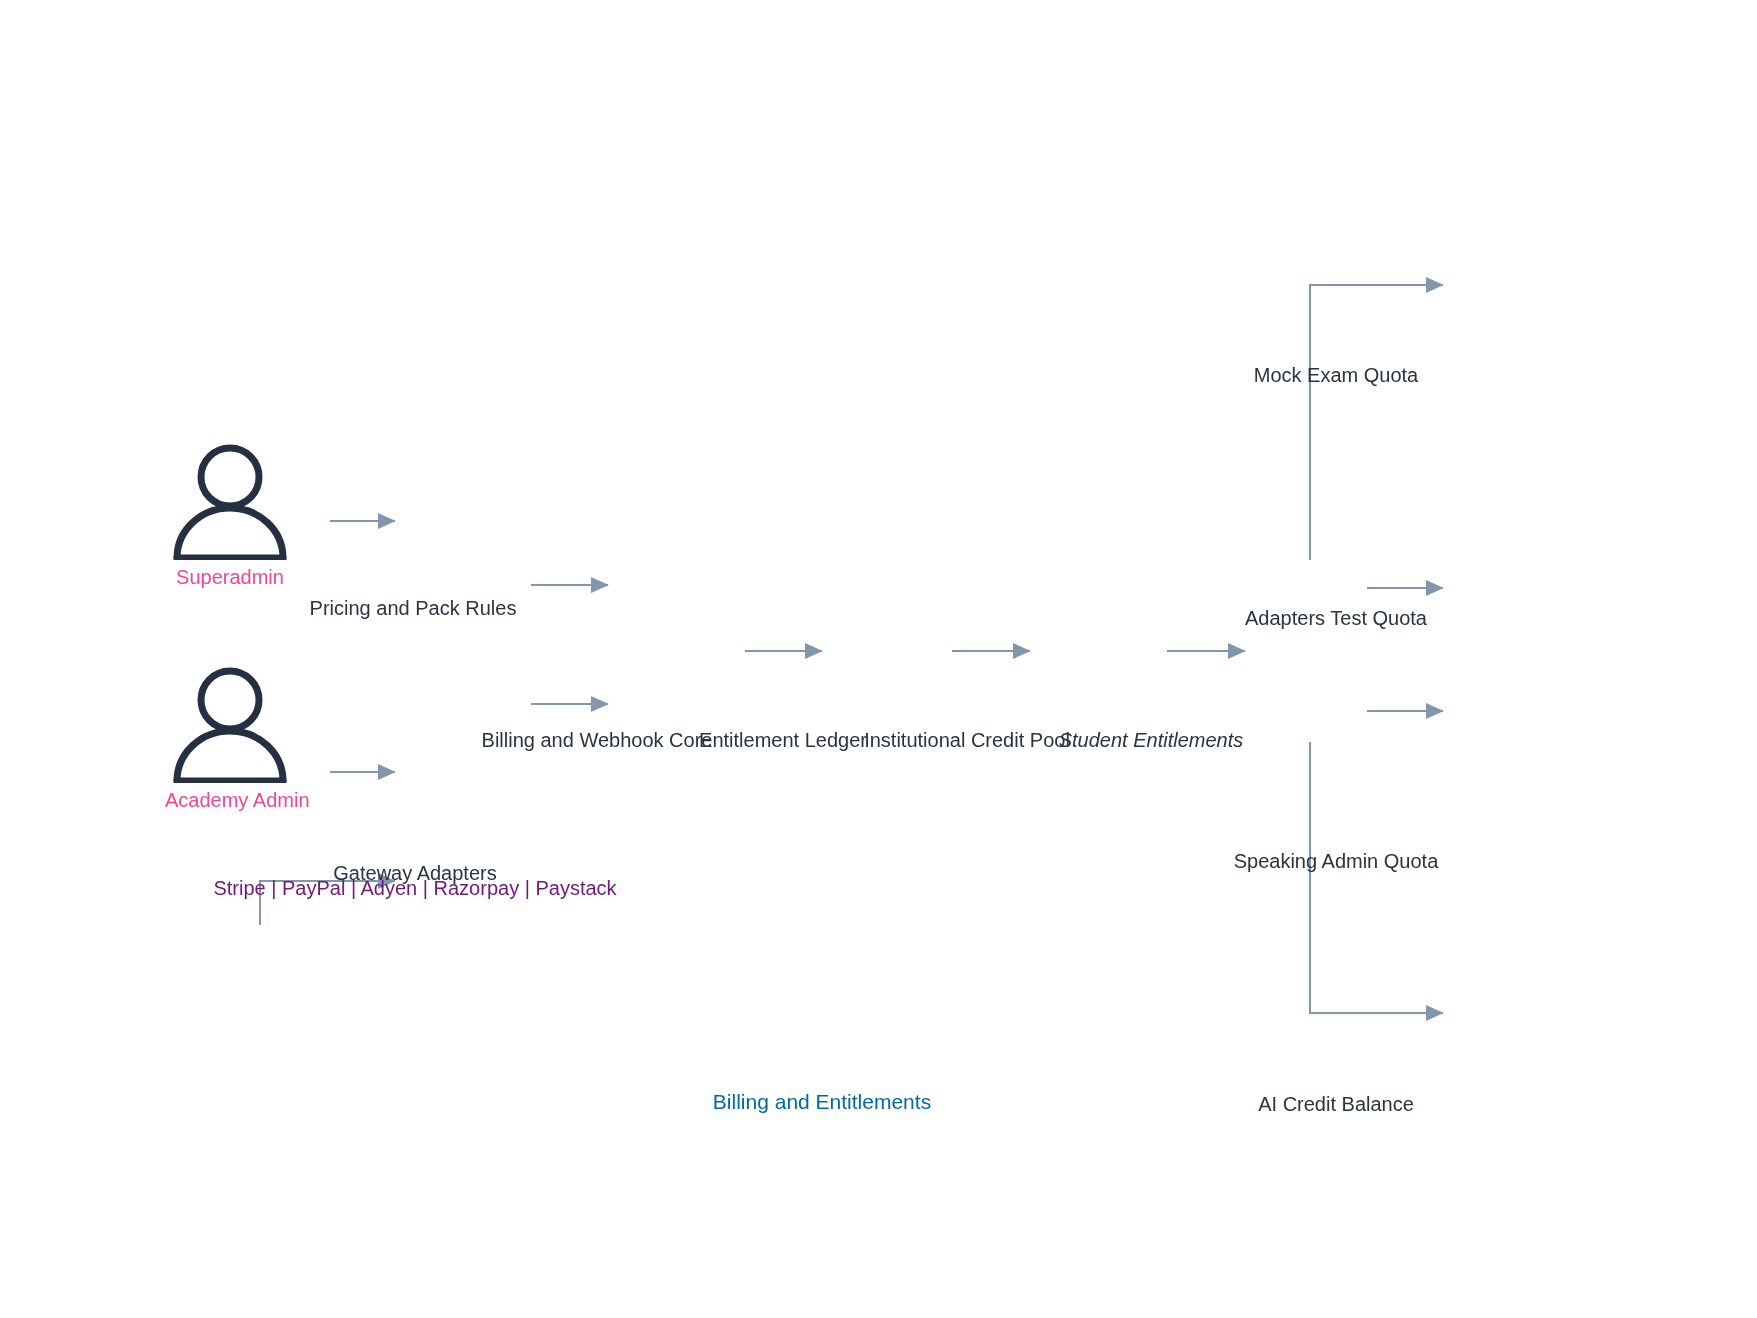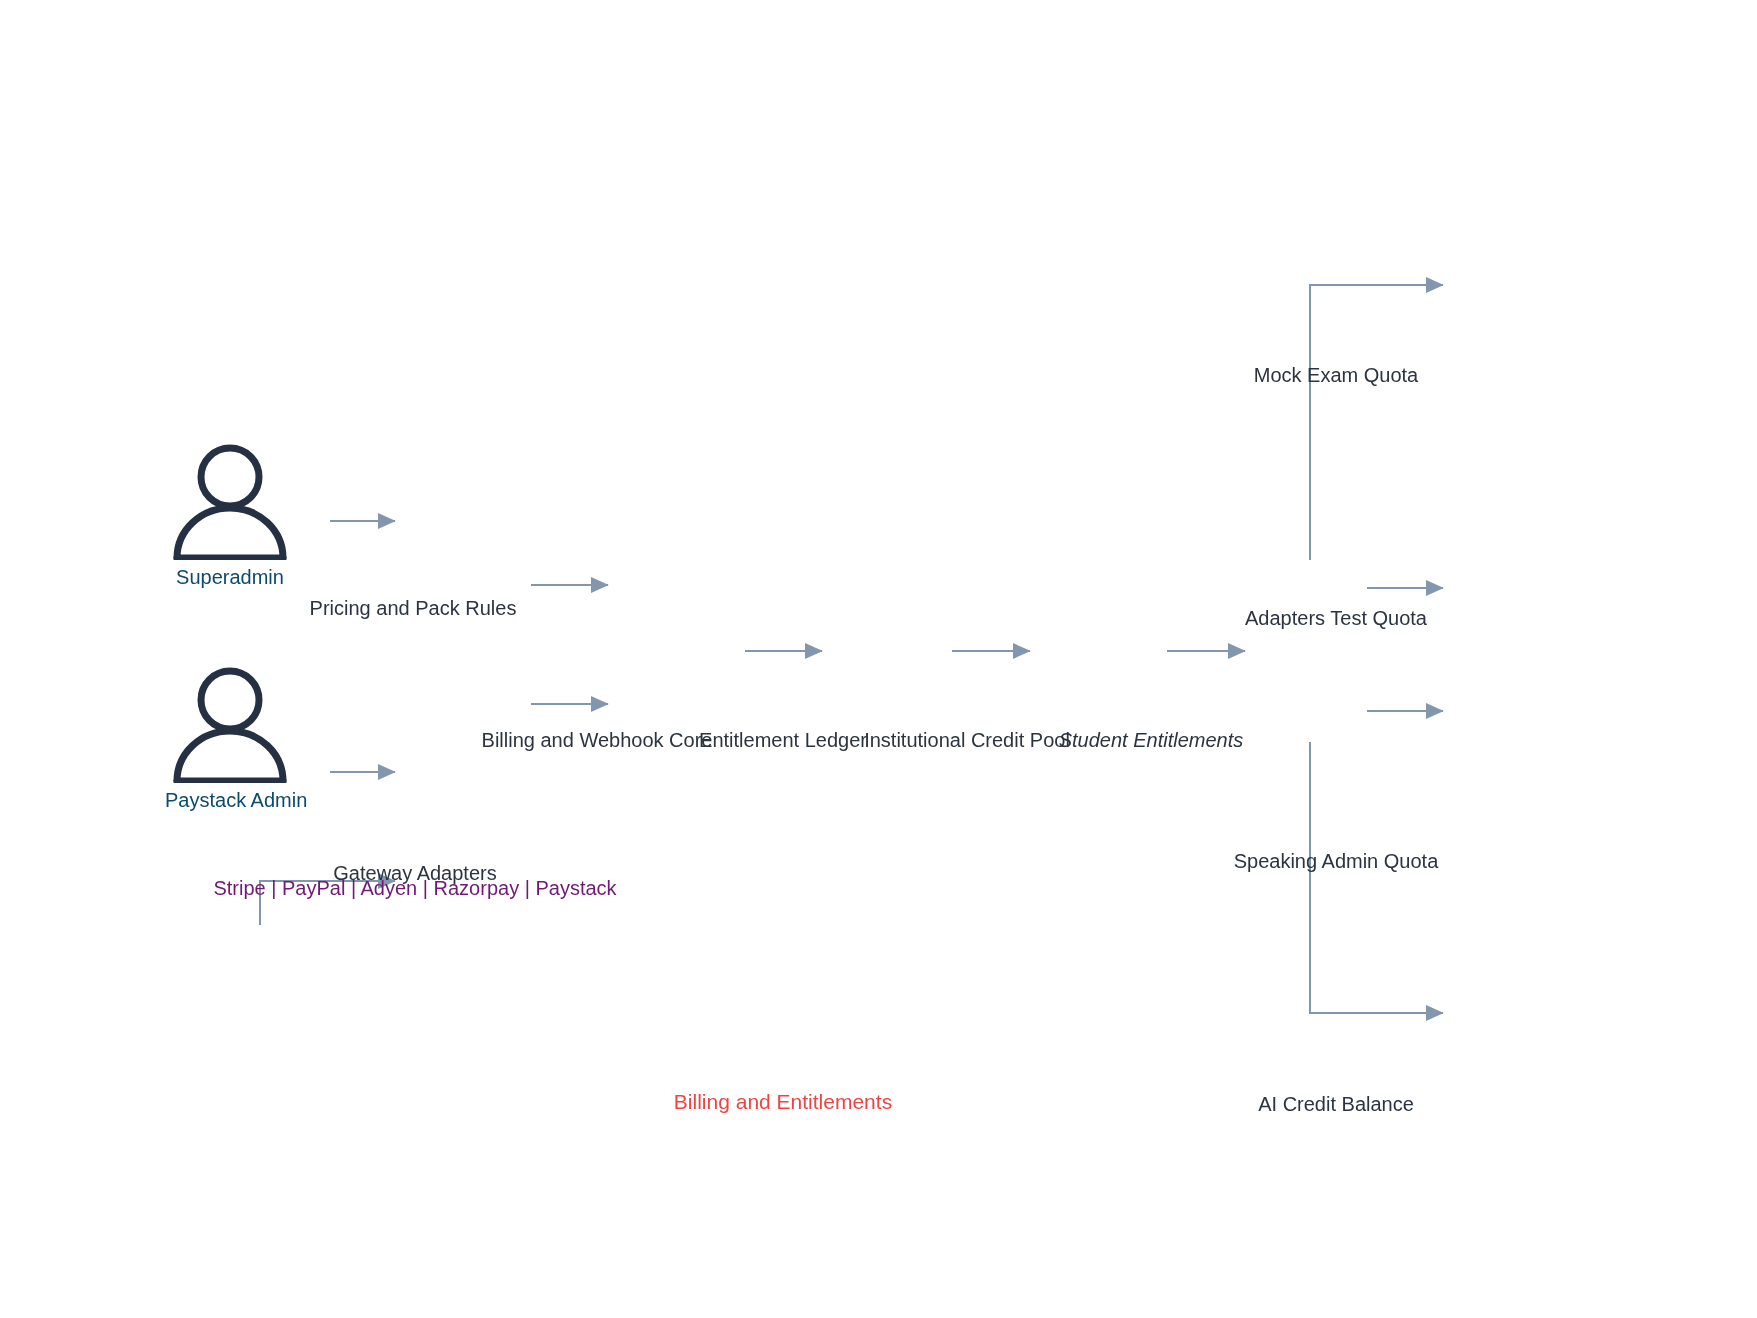--- a/index.html
+++ b/index.html
@@ -41,36 +41,37 @@
     width: 130px;
   }
   .actor-icon {
     display: block;
     margin: 0 auto;
   }
   .actor-label {
     display: block;
     text-align: center;
     font-size: 20px;
-    color: #0c4a6e;
+    color: #ec4899;
     margin-top: 6px;
     white-space: nowrap;
   }
   .sub-label {
     display: block;
     text-align: center;
     font-size: 20px;
     color: #701a75;
     white-space: nowrap;
   }
   .diagram-title {
     position: absolute;
     font-size: 21px;
-    color: #ef4444;
+    color: #0369a1;
     white-space: nowrap;
+    margin-left: 39px;
   }
 </style>
 </head>
 <body>
 
 <div id="stage">
 
   <svg id="edges" viewBox="0 0 1757 1318" xmlns="http://www.w3.org/2000/svg">
     <defs>
       <marker id="arrowhead" markerWidth="9" markerHeight="8" refX="8.6" refY="4" orient="auto" markerUnits="strokeWidth">
@@ -101,21 +102,21 @@
     </svg>
     <span class="actor-label">Superadmin</span>
   </div>
 
   <div class="actor" style="left:165px; top:663px;">
     <svg class="actor-icon" width="130" height="120" viewBox="0 0 130 120" xmlns="http://www.w3.org/2000/svg">
       <circle cx="65" cy="37" r="29" fill="none" stroke="#253043" stroke-width="7"></circle>
       <path d="M12 118 A53 50 0 0 1 118 118" fill="none" stroke="#253043" stroke-width="7" stroke-linecap="round"></path>
       <line x1="12" y1="118" x2="118" y2="118" stroke="#253043" stroke-width="7" stroke-linecap="round"></line>
     </svg>
-    <span class="actor-label">Paystack Admin</span>
+    <span class="actor-label">Academy Admin</span>
   </div>
 
 
   <div class="node" style="left:413px; top:604px; transform:translate(-50%,-50%);">
     <span class="node-label">Pricing and Pack Rules</span>
   </div>
 
   <div class="node" style="left:415px; top:869px; transform:translate(-50%,-50%);">
     <span class="node-label">Gateway Adapters</span>
   </div>

